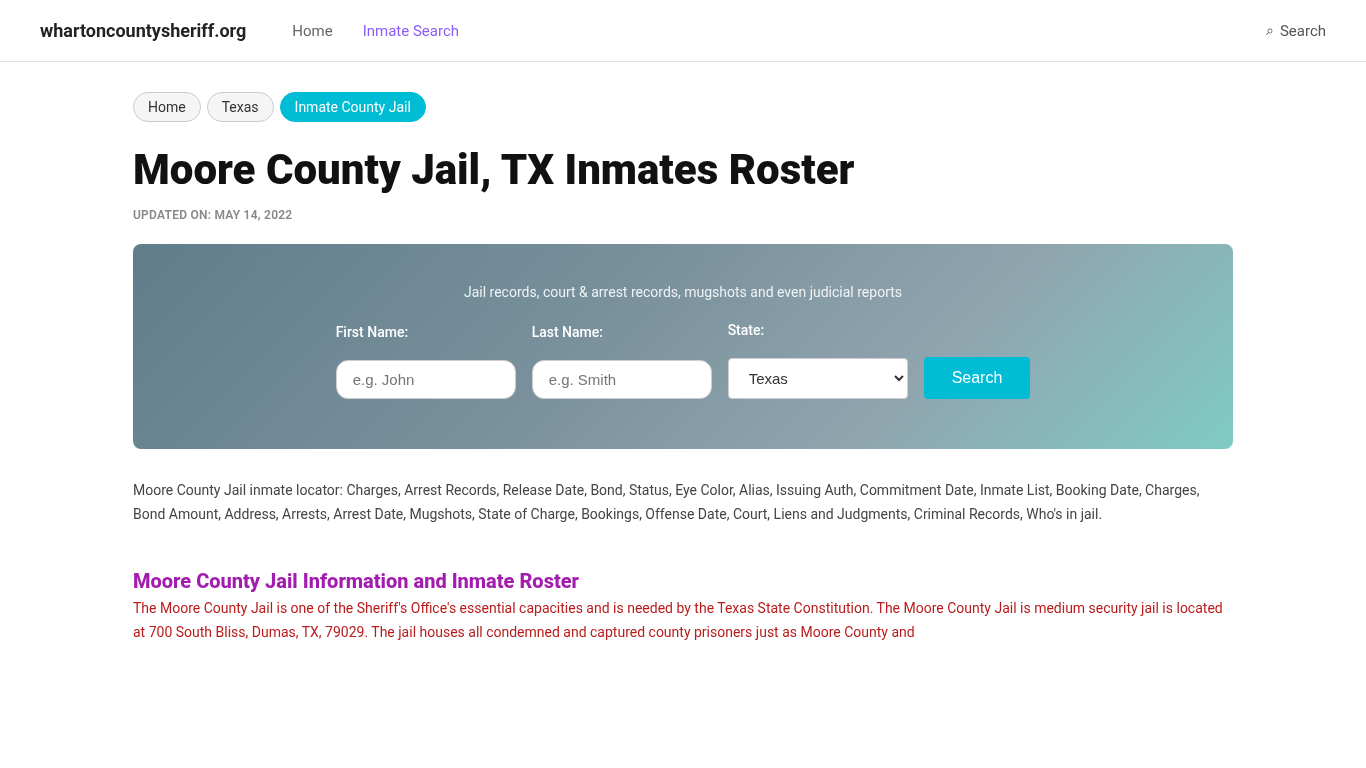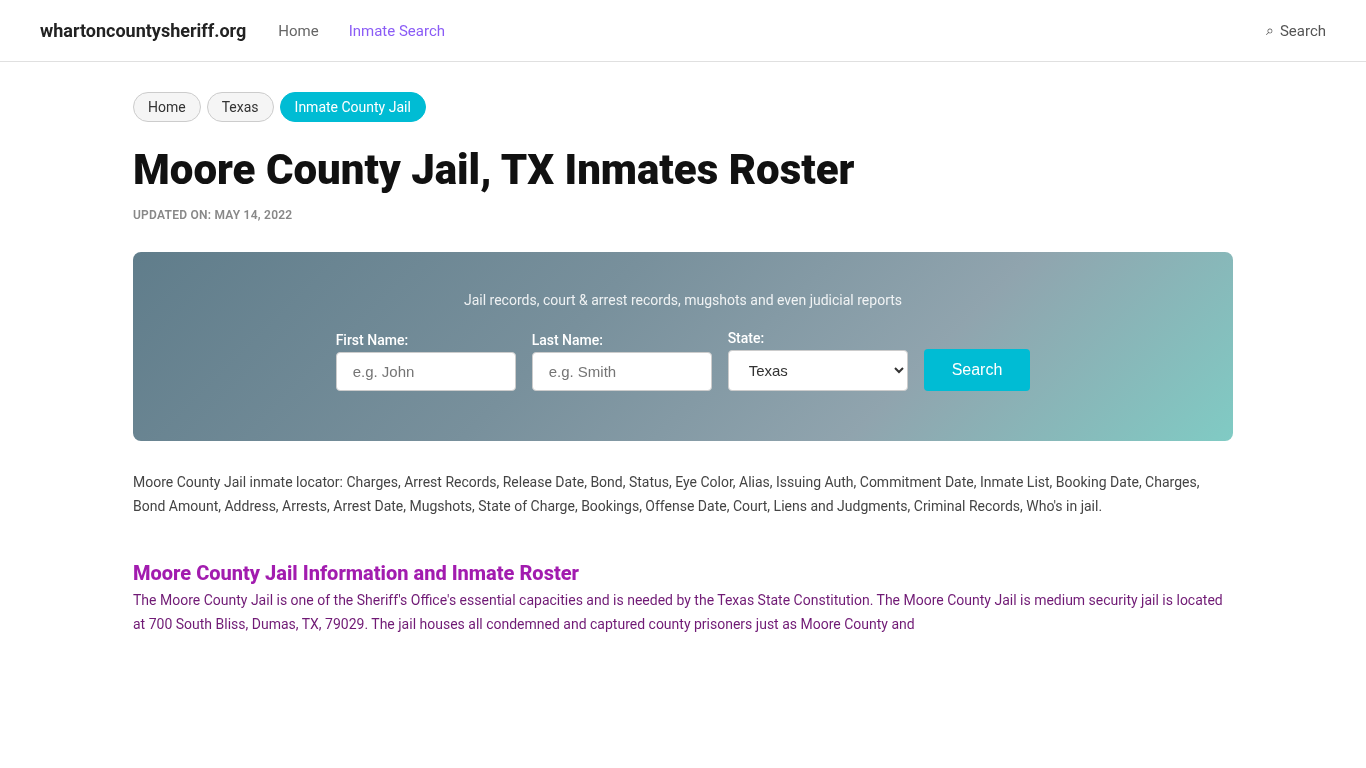--- a/index.html
+++ b/index.html
@@ -6,21 +6,21 @@
     body { font-family: -apple-system, BlinkMacSystemFont, 'Segoe UI', Roboto, sans-serif; background: #fff; color: #333; font-size: 16px; }
 
     
     .navbar {
       background: #fff;
       border-bottom: 1px solid #e0e0e0;
       padding: 0 40px;
       height: 62px;
       display: flex;
       align-items: center;
-      gap: 32px;
+      gap: 46px;
     }
     .navbar-brand {
       font-size: 18px;
       font-weight: 700;
       color: #222;
       text-decoration: none;
       white-space: nowrap;
     }
     .navbar-links {
       display: flex;
@@ -85,21 +85,21 @@
       font-weight: 900;
       color: #111;
       line-height: 1.15;
       margin-bottom: 14px;
     }
     .updated-on {
       font-size: 12px;
       color: #888;
       font-weight: 600;
       letter-spacing: 0.02em;
-      margin-bottom: 30px;
+      margin-bottom: 22px;
       text-transform: uppercase;
     }
 
     
     .search-box {
       background: linear-gradient(135deg, #607d8b 0%, #78909c 40%, #90a4ae 70%, #80cbc4 100%);
       border-radius: 8px;
       padding: 40px 60px 50px;
       margin-bottom: 30px;
       text-align: center;
@@ -118,31 +118,31 @@
     .search-form {
       display: flex;
       gap: 16px;
       align-items: flex-end;
       justify-content: center;
     }
     .form-group {
       display: flex;
       flex-direction: column;
       align-items: flex-start;
-      gap: 4px;
+      gap: 20px;
     }
     .form-label {
       color: #fff;
       font-size: 14px;
       font-weight: 500;
     }
     .form-input {
       padding: 10px 16px;
       border: 1px solid #ccc;
-      border-radius: 4px;
+      border-radius: 12px;
       font-size: 15px;
       color: #aaa;
       background: #fff;
       width: 180px;
       outline: none;
     }
     .form-select {
       padding: 10px 16px;
       border: 1px solid #ccc;
       border-radius: 4px;
@@ -177,21 +177,21 @@
 
     
     .section-heading {
       font-size: 20px;
       font-weight: 800;
       color: #a21caf;
       margin-bottom: 4px;
     }
     .section-body {
       font-size: 14px;
-      color: #701a75;
+      color: #b91c1c;
       line-height: 1.7;
     }
   </style>
 </head>
 <body>
 
 <nav class="navbar">
   <a class="navbar-brand">whartoncountysheriff.org</a>
   <div class="navbar-links">
     <a class="nav-link">Home</a>

